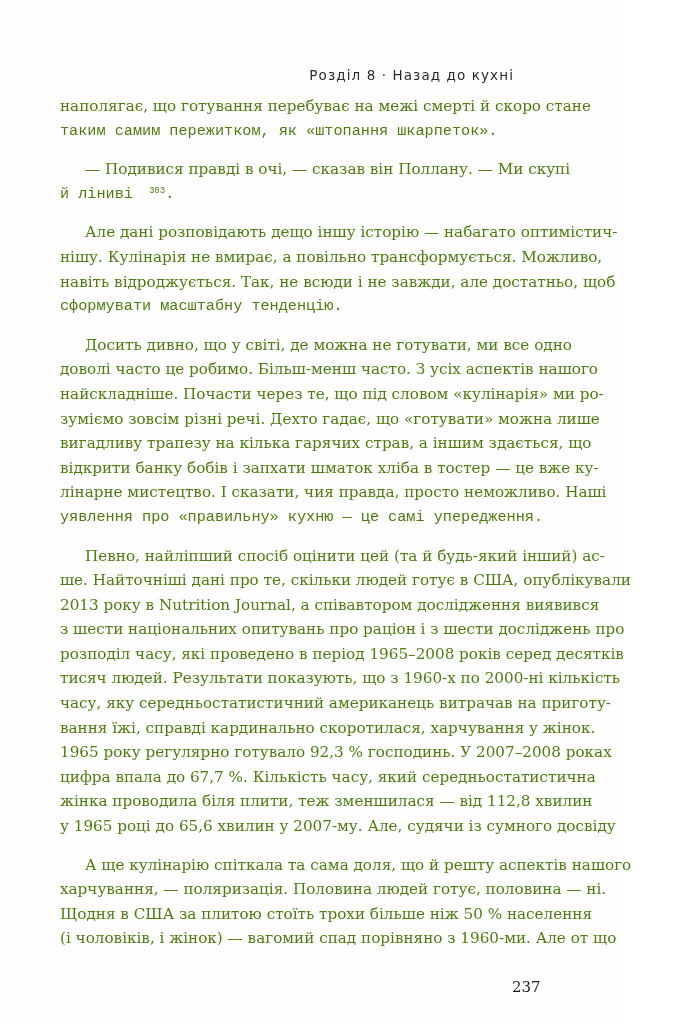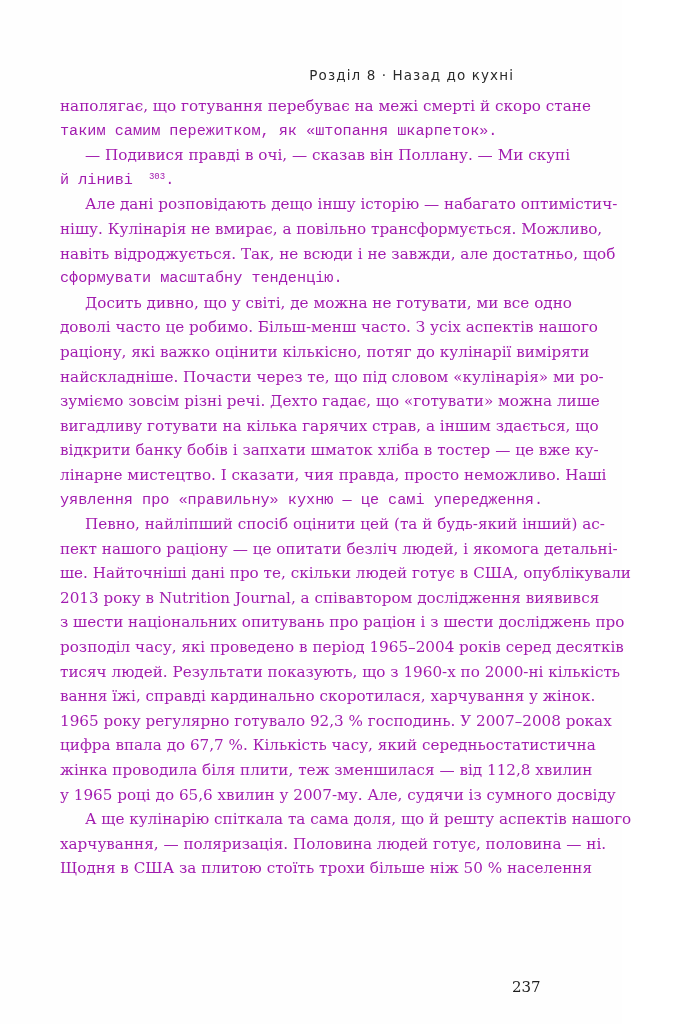--- a/index.html
+++ b/index.html
@@ -6,25 +6,25 @@
     body { width: 675px; height: 1024px; position: relative; overflow: hidden; }
     .page { position: absolute; left: 0; top: 0; width: 622px; height: 1024px; background: #fefefe; }
     .running-head {
       position: absolute; right: 108px; top: 67px;
       font-family: "DejaVu Sans", sans-serif; font-size: 13.5px; letter-spacing: 1.1px;
       color: #2a2a2a; white-space: nowrap;
     }
     .body-text {
       position: absolute; left: 60px; top: 94px; width: 501px;
       font-family: "DejaVu Serif", serif; font-size: 15.2px; line-height: 24.6px;
-      color: #a21caf;
+      color: #4d7c0f;
     }
     .line { display: block; white-space: nowrap; text-align: justify; text-align-last: justify; height: 24.6px; overflow: visible; }
     .line.last { text-align-last: left; font-family: Liberation Mono, monospace; }
-    .line.indent { padding-left: 25px; }
+    .line.indent { padding-left: 25px; margin-top: 14px; }
     sup { font-size: 9px; vertical-align: 5px; line-height: 0; padding-left: 16px; }
     .folio {
       position: absolute; left: 512px; top: 930px;
       font-family: "DejaVu Serif", serif; font-size: 15px; color: #1e1e1e; margin-top: 48px;
     }
   </style>
 </head>
 <body>
 
 <div class="page">
@@ -34,38 +34,38 @@
       <span class="line"><span>наполягає, що готування перебуває на межі смерті й скоро стане</span></span>
       <span class="line last"><span>таким самим пережитком, як «штопання шкарпеток».</span></span>
       <span class="line indent"><span>— Подивися правді в очі, — сказав він Поллану. — Ми скупі</span></span>
       <span class="line last"><span>й ліниві</span><sup>303</sup><span>.</span></span>
       <span class="line indent"><span>Але дані розповідають дещо іншу історію — набагато оптимістич-</span></span>
       <span class="line"><span>нішу. Кулінарія не вмирає, а повільно трансформується. Можливо,</span></span>
       <span class="line"><span>навіть відроджується. Так, не всюди і не завжди, але достатньо, щоб</span></span>
       <span class="line last"><span>сформувати масштабну тенденцію.</span></span>
       <span class="line indent"><span>Досить дивно, що у світі, де можна не готувати, ми все одно</span></span>
       <span class="line"><span>доволі часто це робимо. Більш-менш часто. З усіх аспектів нашого</span></span>
-      <span class="line"><span>раціону, які важко оцінити кількісно, потяг до кулінарії виміряти</span></span>
       <span class="line"><span>найскладніше. Почасти через те, що під словом «кулінарія» ми ро-</span></span>
       <span class="line"><span>зуміємо зовсім різні речі. Дехто гадає, що «готувати» можна лише</span></span>
-      <span class="line"><span>вигадливу готувати на кілька гарячих страв, а іншим здається, що</span></span>
+      <span class="line"><span>вигадливу трапезу на кілька гарячих страв, а іншим здається, що</span></span>
       <span class="line"><span>відкрити банку бобів і запхати шматок хліба в тостер — це вже ку-</span></span>
       <span class="line"><span>лінарне мистецтво. І сказати, чия правда, просто неможливо. Наші</span></span>
       <span class="line last"><span>уявлення про «правильну» кухню — це самі упередження.</span></span>
       <span class="line indent"><span>Певно, найліпший спосіб оцінити цей (та й будь-який інший) ас-</span></span>
-      <span class="line"><span>пект нашого раціону — це опитати безліч людей, і якомога детальні-</span></span>
       <span class="line"><span>ше. Найточніші дані про те, скільки людей готує в США, опублікували</span></span>
       <span class="line"><span>2013 року в Nutrition Journal, а співавтором дослідження виявився</span></span>
       <span class="line"><span>з шести національних опитувань про раціон і з шести досліджень про</span></span>
-      <span class="line"><span>розподіл часу, які проведено в період 1965–2004 років серед десятків</span></span>
+      <span class="line"><span>розподіл часу, які проведено в період 1965–2008 років серед десятків</span></span>
       <span class="line"><span>тисяч людей. Результати показують, що з 1960-х по 2000-ні кількість</span></span>
+      <span class="line"><span>часу, яку середньостатистичний американець витрачав на приготу-</span></span>
       <span class="line"><span>вання їжі, справді кардинально скоротилася, харчування у жінок.</span></span>
       <span class="line"><span>1965 року регулярно готувало 92,3 % господинь. У 2007–2008 роках</span></span>
       <span class="line"><span>цифра впала до 67,7 %. Кількість часу, який середньостатистична</span></span>
       <span class="line"><span>жінка проводила біля плити, теж зменшилася — від 112,8 хвилин</span></span>
       <span class="line"><span>у 1965 році до 65,6 хвилин у 2007-му. Але, судячи із сумного досвіду</span></span>
       <span class="line indent"><span>А ще кулінарію спіткала та сама доля, що й решту аспектів нашого</span></span>
       <span class="line"><span>харчування, — поляризація. Половина людей готує, половина — ні.</span></span>
       <span class="line"><span>Щодня в США за плитою стоїть трохи більше ніж 50 % населення</span></span>
+      <span class="line"><span>(і чоловіків, і жінок) — вагомий спад порівняно з 1960-ми. Але от що</span></span>
     </div>
 
   <div class="folio">237</div>
 </div>
 
 </body></html>

